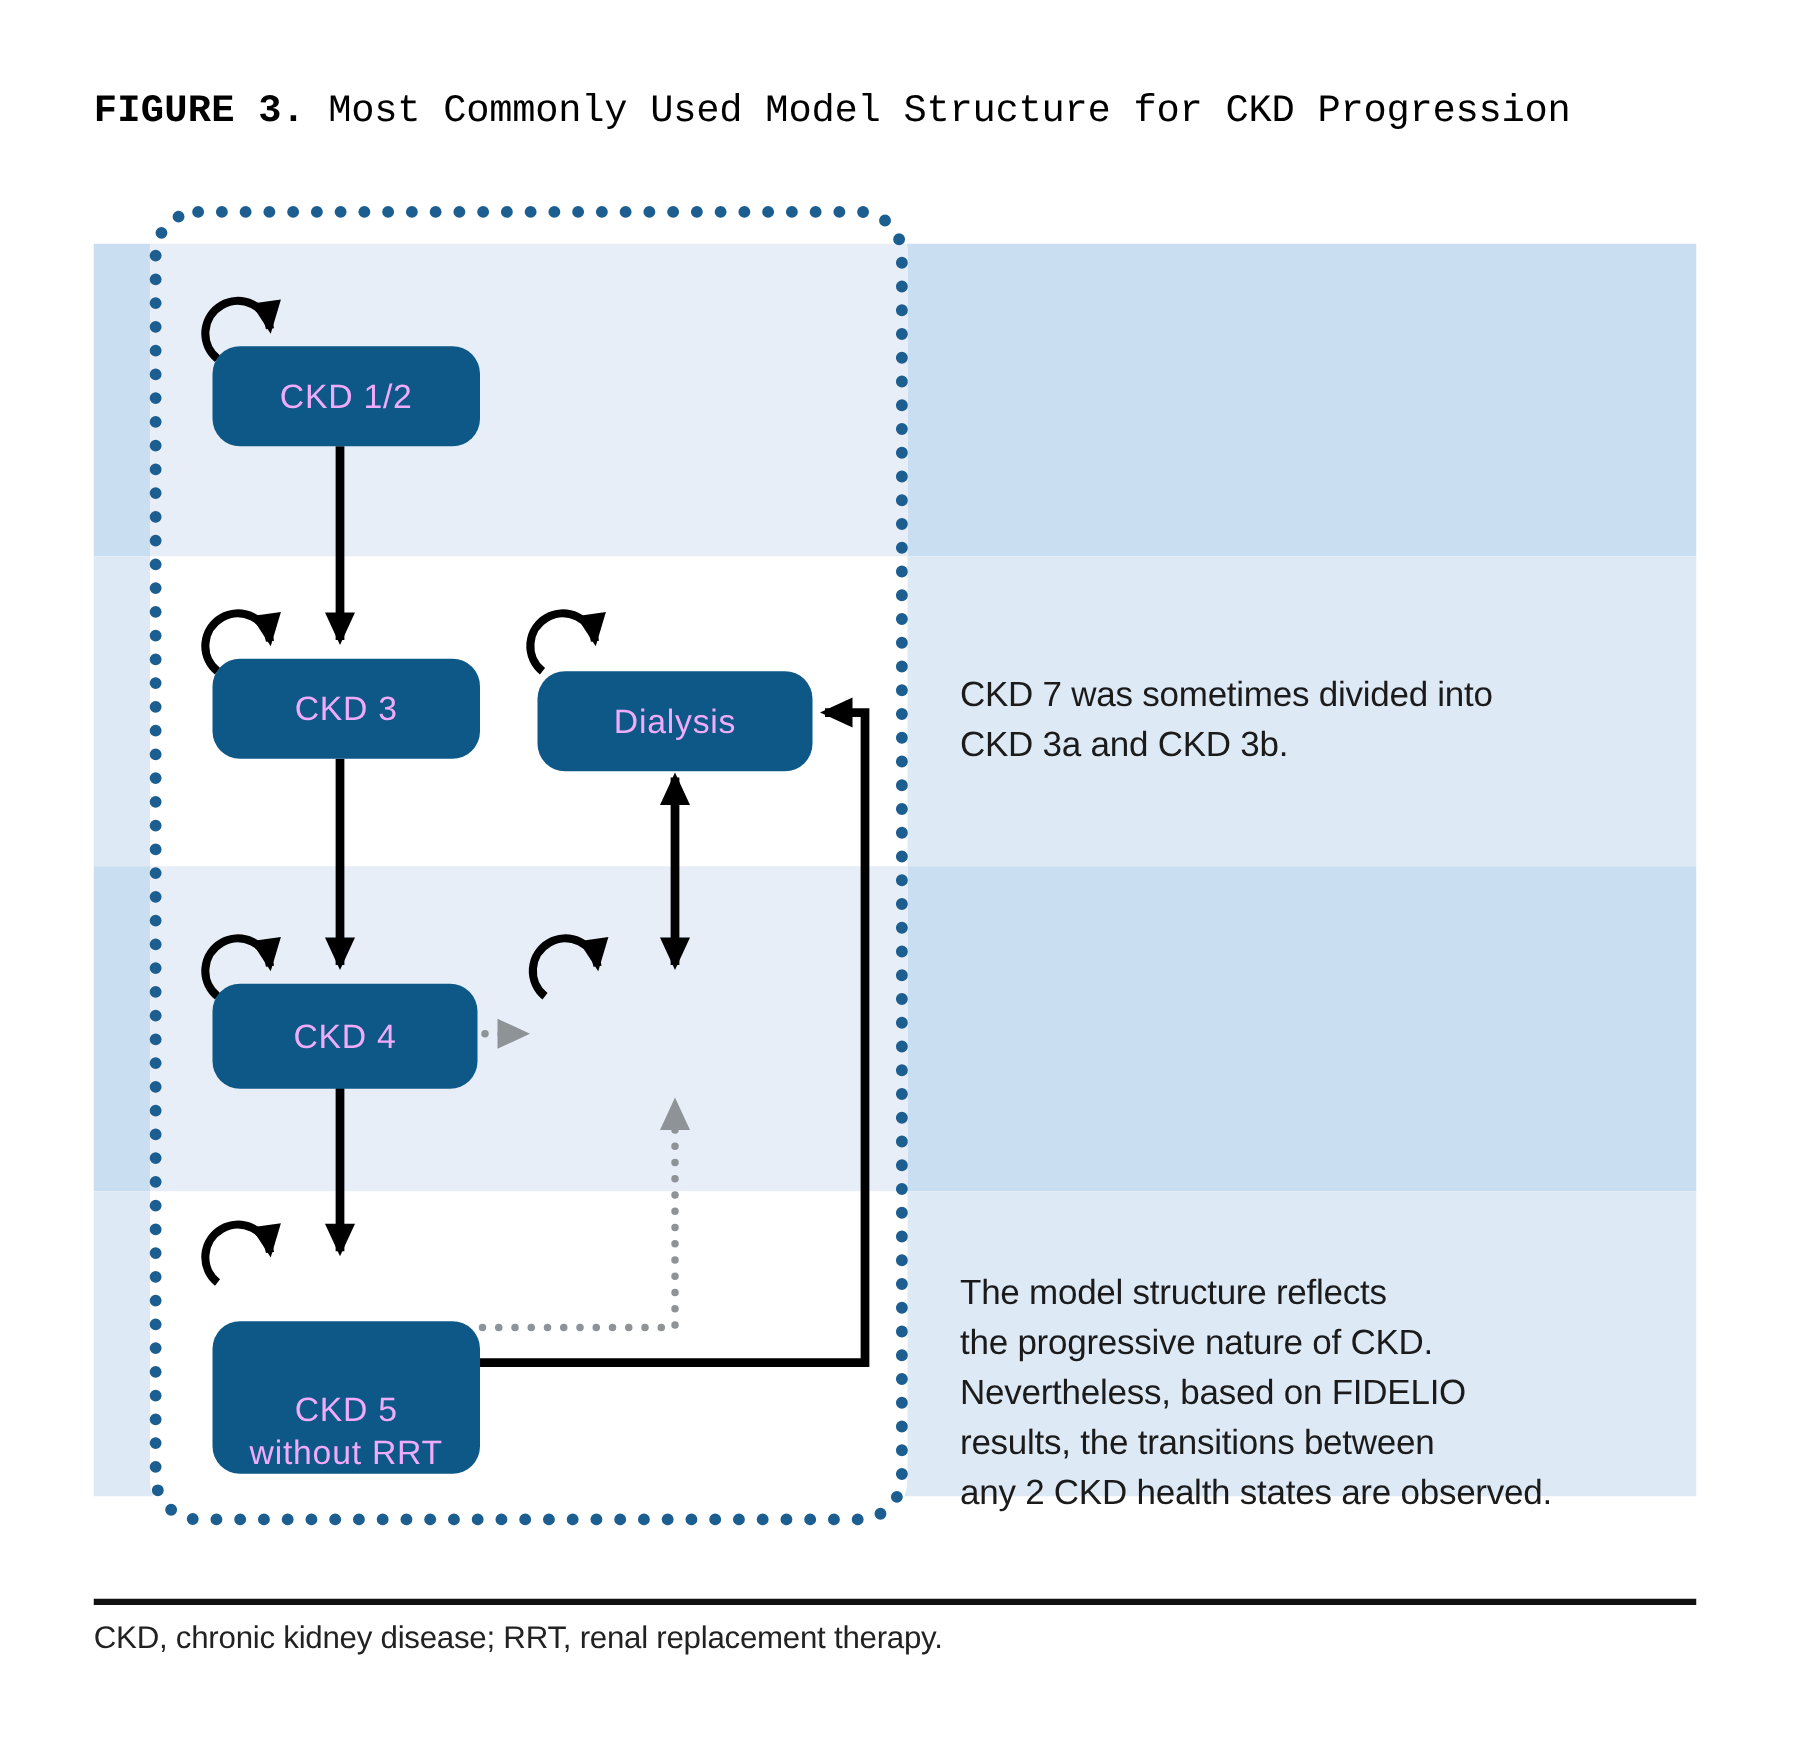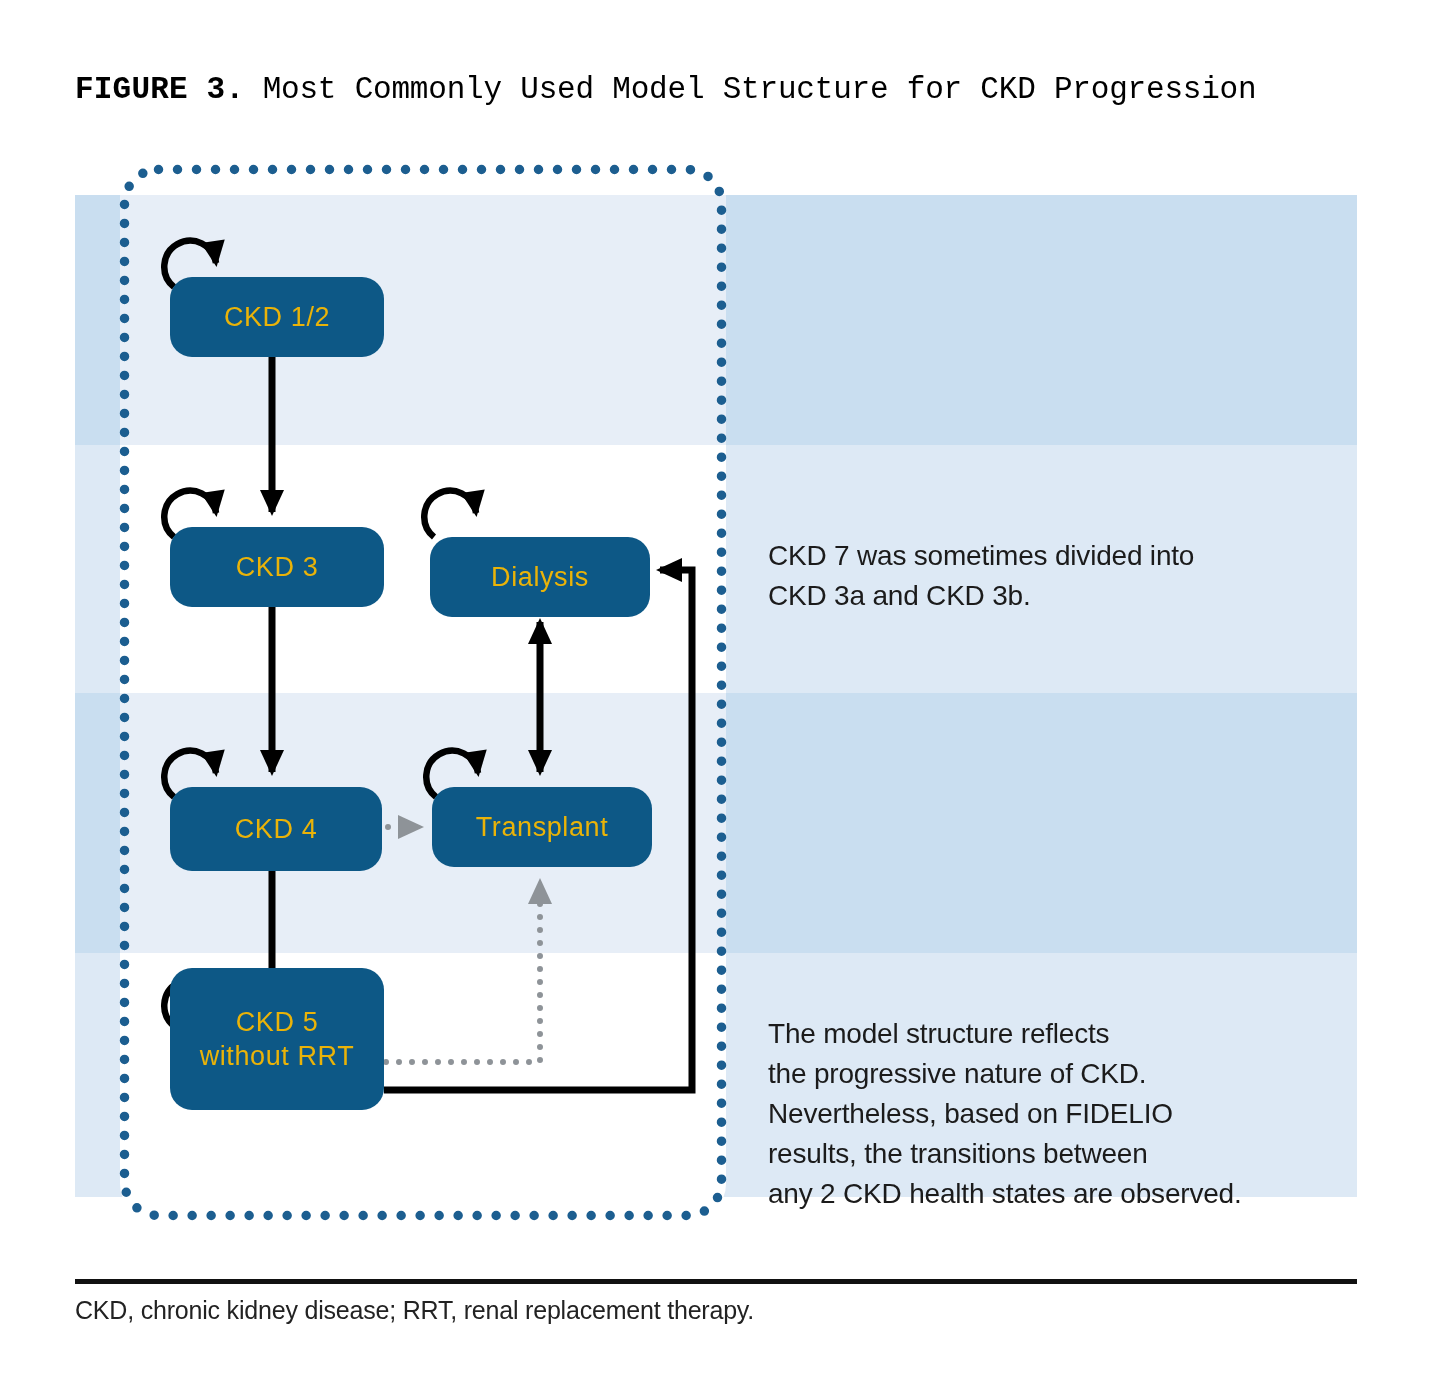--- a/index.html
+++ b/index.html
@@ -21,30 +21,30 @@
   #band4{top:953px;height:244px;}
   
   #panel{left:120px;top:165px;width:606px;height:1055px;background:#ffffff;border-radius:36px;overflow:hidden;}
   .stripe{position:absolute;left:0;width:606px;background:#e7eef7;}
   #stripe1{top:30px;height:250px;}
   #stripe3{top:528px;height:260px;}
   
   #wires{left:0;top:0;width:1435px;height:1396px;pointer-events:none;}
   
   .node{
-    background:#0d5886;border-radius:22px;color:#eab308;
+    background:#0d5886;border-radius:22px;color:#f0abfc;
     display:flex;align-items:center;justify-content:center;text-align:center;
     font-size:27px;letter-spacing:0.6px;line-height:34px;white-space:pre-line;
   }
   #node-ckd12{left:170px;top:277px;width:214px;height:80px;}
   #node-ckd3{left:170px;top:527px;width:214px;height:80px;}
   #node-dialysis{left:430px;top:537px;width:220px;height:80px;}
   #node-ckd4{left:170px;top:787px;width:212px;height:84px;}
   #node-transplant{left:432px;top:787px;width:220px;height:80px;}
-  #node-ckd5{left:170px;top:968px;width:214px;height:142px;}
+  #node-ckd5{left:170px;top:1057px;width:214px;height:122px;align-items:flex-end;}
   
   .note{
     left:768px;width:585px;font-size:28px;line-height:40px;color:#1b1b1b;
     white-space:pre-line;letter-spacing:-0.2px;
   }
   #note1{top:238px;}
   #note2{top:536px;}
   #note3{top:722px;}
   #note4{top:1014px;}
   
@@ -108,23 +108,20 @@
   </div>
   <div class="abs node" id="node-ckd3">
     <span>CKD 3</span>
   </div>
   <div class="abs node" id="node-dialysis">
     <span>Dialysis</span>
   </div>
   <div class="abs node" id="node-ckd4">
     <span>CKD 4</span>
   </div>
-  <div class="abs node" id="node-transplant">
-    <span>Transplant</span>
-  </div>
   <div class="abs node" id="node-ckd5">
     <span>CKD 5
 without RRT</span>
   </div>
 
   <div class="abs note" id="note2">CKD 7 was sometimes divided into
 CKD 3a and CKD 3b.</div>
   <div class="abs note" id="note4">The model structure reflects
 the progressive nature of CKD.
 Nevertheless, based on FIDELIO

